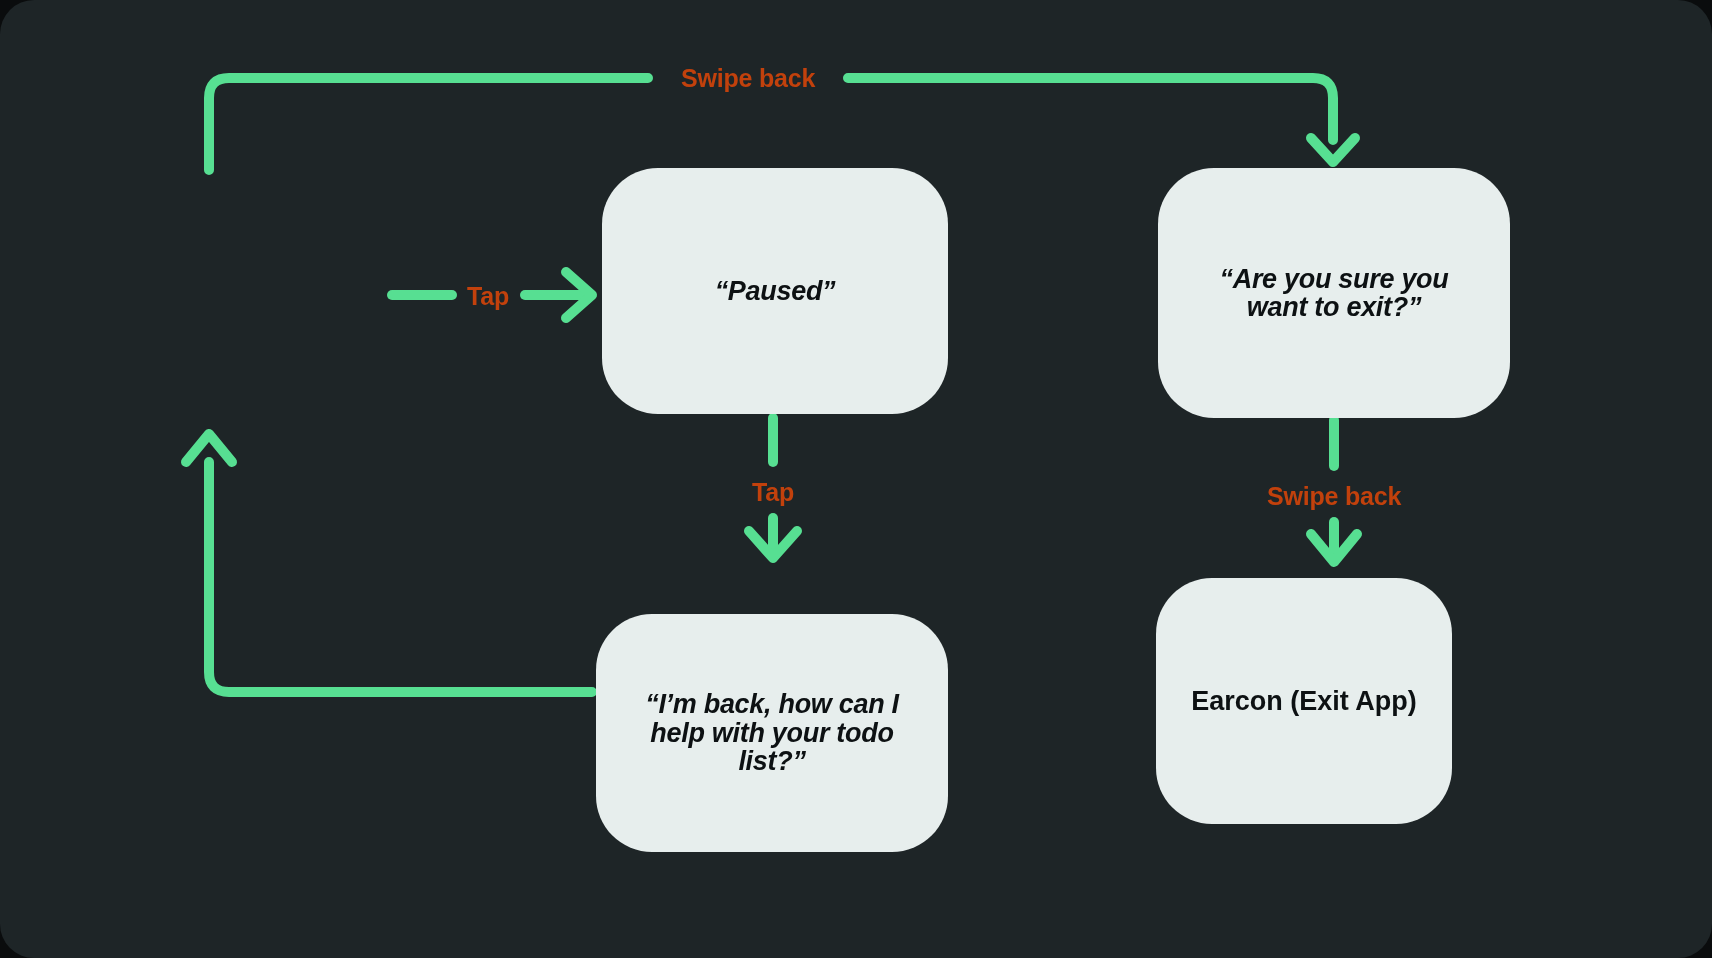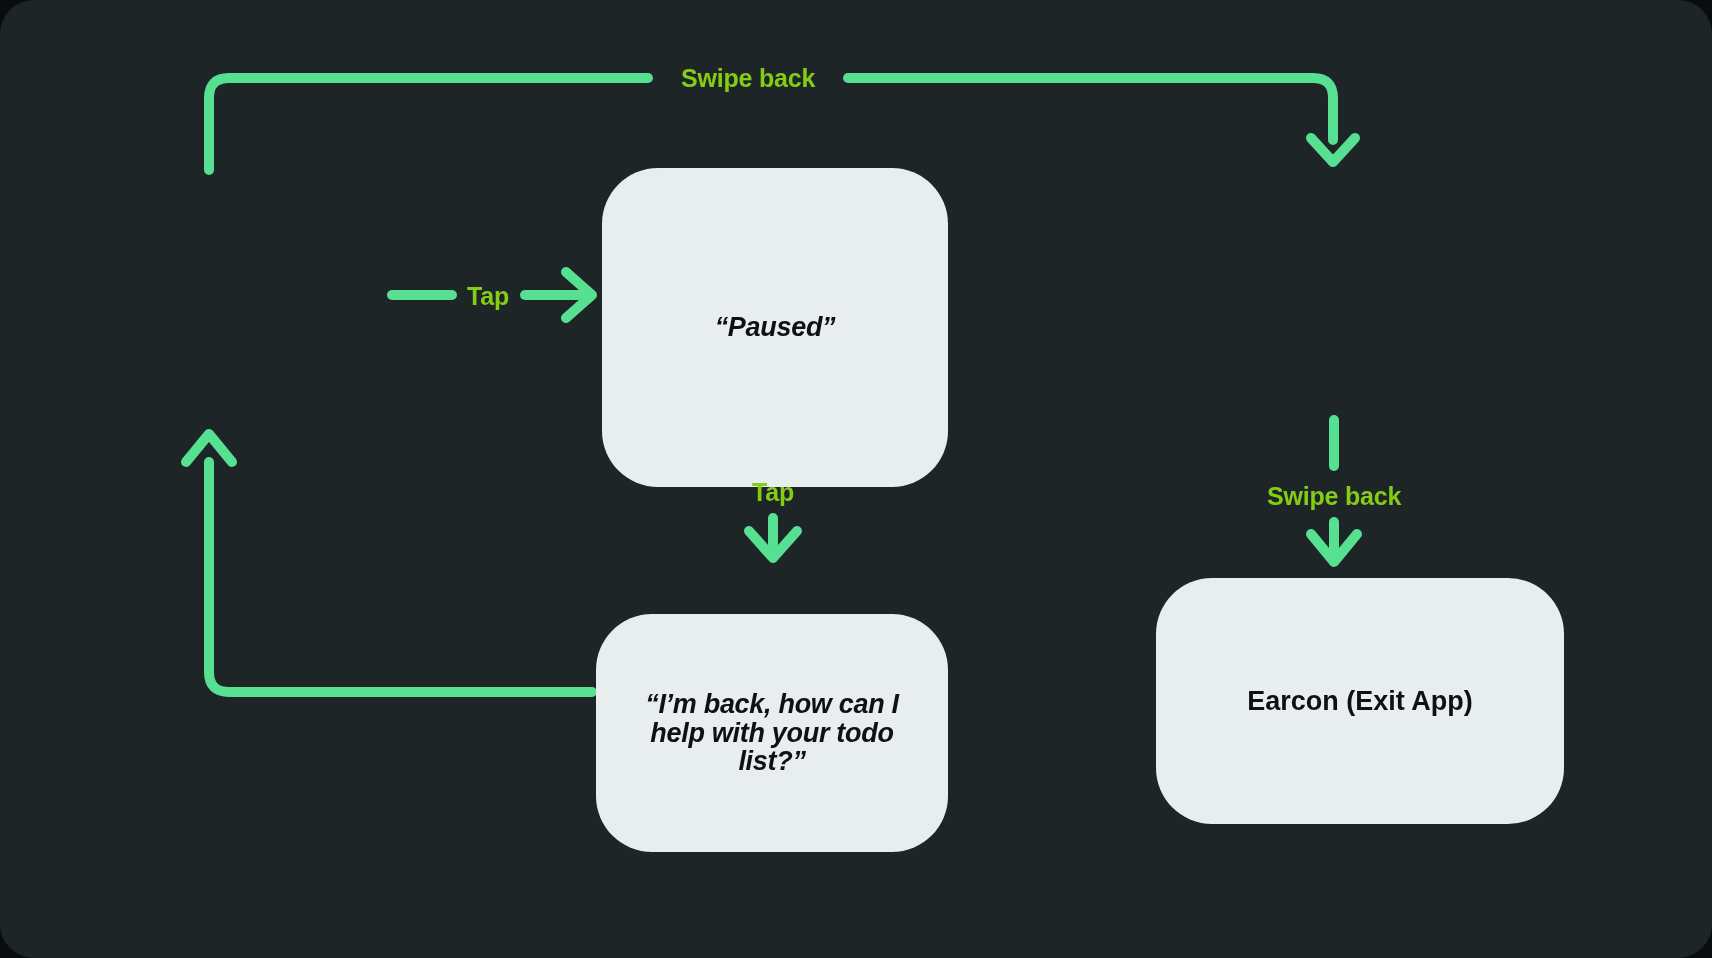--- a/index.html
+++ b/index.html
@@ -50,21 +50,21 @@
     text-align: center;
     letter-spacing: -0.3px;
     white-space: pre-line;
   }
   .node-label.plain {
     font-style: normal;
     letter-spacing: 0px;
   }
   .edge-label {
     position: absolute;
-    color: #84cc16;
+    color: #c2410c;
     font-weight: 700;
     font-size: 25px;
     letter-spacing: -0.2px;
     white-space: nowrap;
     transform: translate(-50%, -50%);
     text-align: center;
   }
 </style>
 </head>
 <body>
@@ -90,32 +90,36 @@
       <path d="M 592,692 L 229,692 Q 209,692 209,672 L 209,462"></path>
       <path d="M 186,462 L 209,434 L 232,462"></path>
 
       <path d="M 1334,420 L 1334,466"></path>
       <path d="M 1334,522 L 1334,560"></path>
       <path d="M 1311,534 L 1334,562 L 1357,534"></path>
     </g>
   </svg>
 
 
-  <div class="node" style="left:602px; top:168px; width:346px; height:319px;">
+  <div class="node" style="left:602px; top:168px; width:346px; height:246px;">
     <span class="node-label">“Paused”</span>
   </div>
 
+  <div class="node" style="left:1158px; top:168px; width:352px; height:250px;">
+    <span class="node-label">“Are you sure you
+want to exit?”</span>
+  </div>
 
   <div class="node" style="left:596px; top:570px; width:352px; height:238px;margin-top:44px;">
     <span class="node-label">“I’m back, how can I
 help with your todo
 list?”</span>
   </div>
 
-  <div class="node" style="left:1156px; top:578px; width:408px; height:246px;">
+  <div class="node" style="left:1156px; top:578px; width:296px; height:246px;">
     <span class="node-label plain">Earcon (Exit App)</span>
   </div>
 
   <div class="edge-label" style="left:748px; top:78px;">Swipe back</div>
 
   <div class="edge-label" style="left:488px; top:296px;">Tap</div>
 
   <div class="edge-label" style="left:773px; top:492px;">Tap</div>
 
   <div class="edge-label" style="left:1334px; top:496px;">Swipe back</div>

